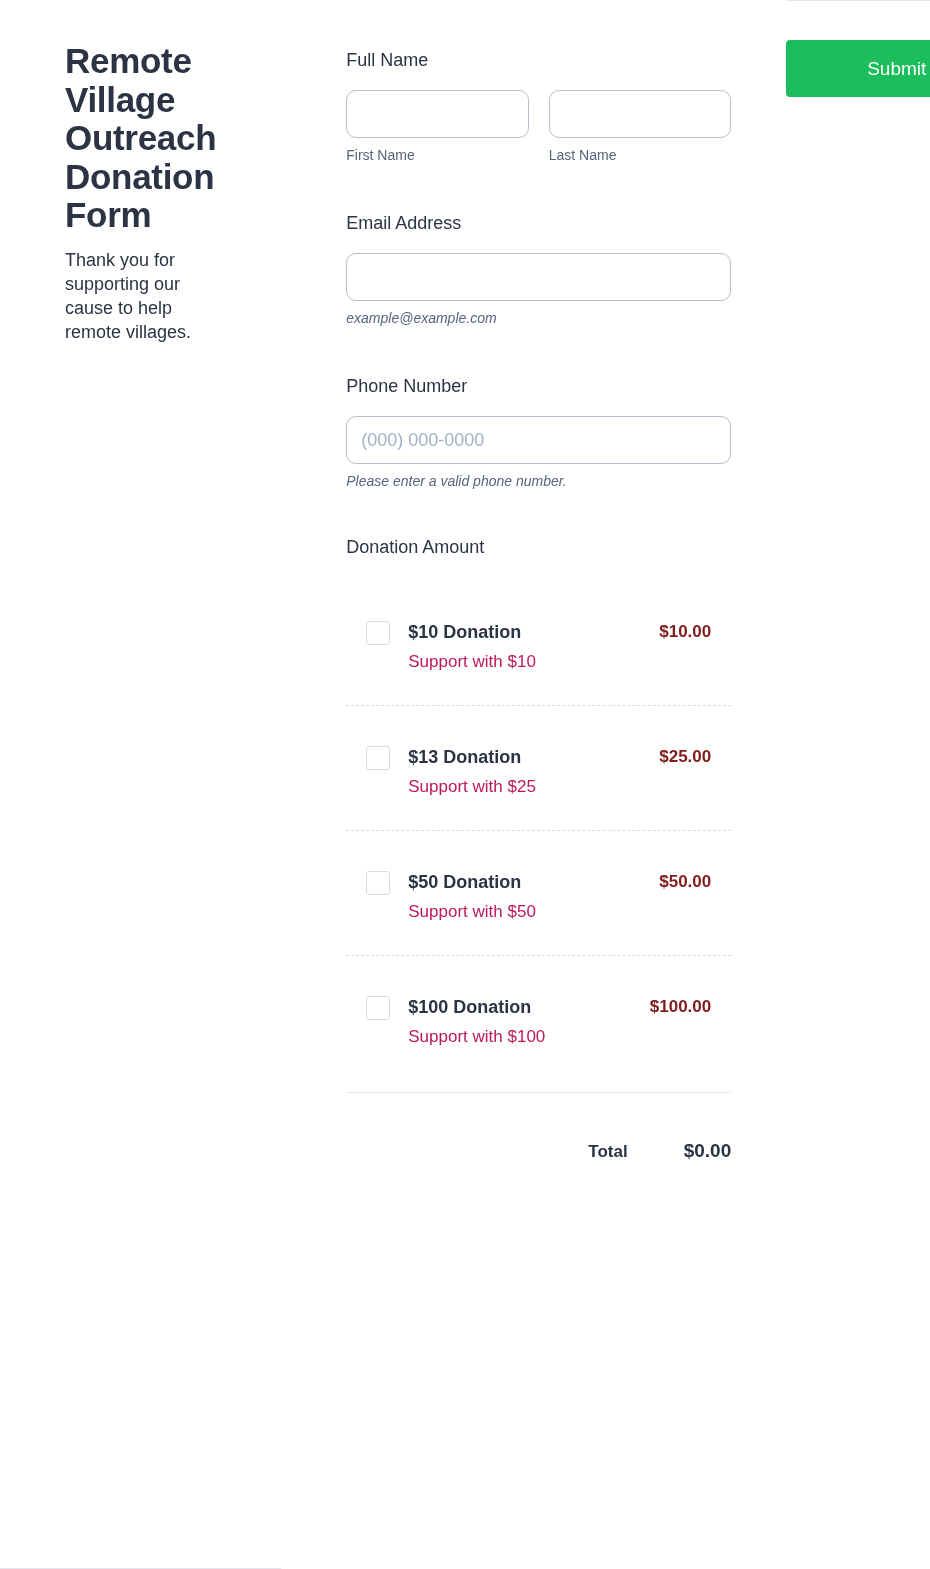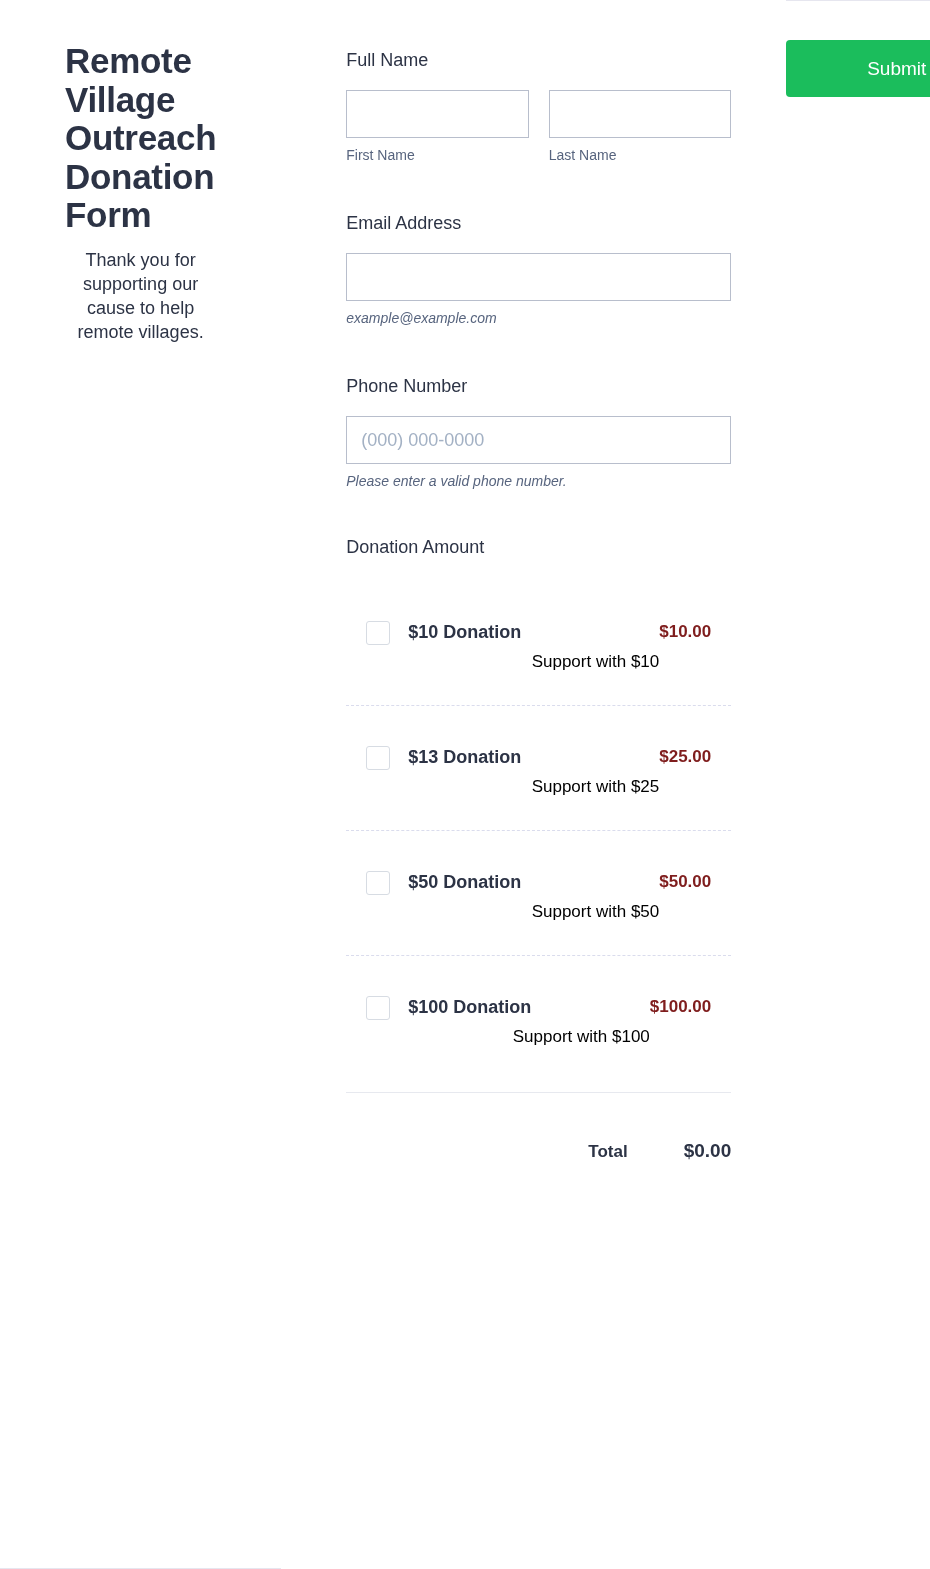--- a/index.html
+++ b/index.html
@@ -7,36 +7,36 @@
   body {
     width: 930px;
     font-family: "Liberation Sans", "DejaVu Sans", sans-serif;
     color: #2c3345;
   }
   .page { width: 790px; min-height: 1569px; background: #fff; display: flex; flex-direction: row; }
 
   
   .form-header { padding: 42px 65px 48px 65px; border-bottom: 1px solid #e6e6ef; }
   .form-title { font-size: 35px; font-weight: 700; color: #2c3345; letter-spacing: -0.3px; line-height: 1.1; }
-  .form-subtitle { margin-top: 13px; font-size: 18px; color: #2c3345; line-height: 1.35; text-align: center; }
+  .form-subtitle { margin-top: 13px; font-size: 18px; color: #2c3345; line-height: 1.35; }
 
   
   .form-body { padding: 0 55px 0 65px; flex: 1; }
   .field-section { margin-top: 50px; }
   .field-label { font-size: 18px; color: #2c3345; font-weight: 400; }
 
   .name-row { display: flex; gap: 20px; margin-top: 19px; }
   .name-col { flex: 1; }
 
   .text-input {
     display: block;
     width: 100%;
     height: 48px;
     border: 1px solid #b8becc;
-    border-radius: 0;
+    border-radius: 10px;
     background: #fff;
     font-family: "Liberation Sans", "DejaVu Sans", sans-serif;
     font-size: 18px;
     color: #000000;
     padding: 0 14px;
     outline: none;
   }
   .text-input::placeholder { color: #a3b1c4; opacity: 1; }
   .w-narrow { width: 385px; }
 
@@ -60,21 +60,21 @@
     height: 24px;
     border: 1px solid #d7dce3;
     border-radius: 3px;
     background: #fff;
     margin: 0 18px 0 0;
     flex: 0 0 auto;
     cursor: pointer;
   }
   .product-info { flex: 1; }
   .product-title { font-size: 18px; font-weight: 700; color: #2c3345; line-height: 22px; }
-  .product-subtitle { margin-top: 9px; font-size: 17px; color: #000000; line-height: 20px; text-align: right; }
+  .product-subtitle { margin-top: 9px; font-size: 17px; color: #be185d; line-height: 20px; }
   .product-price { font-size: 17px; font-weight: 700; color: #7f1d1d; white-space: nowrap; padding-top: 1px; }
 
   .total-divider { border: none; border-top: 1px solid #e7e9ef; margin: 0; }
   .total-row {
     display: flex;
     justify-content: flex-end;
     align-items: baseline;
     gap: 56px;
     margin-top: 47px;
     margin-bottom: 57px;

